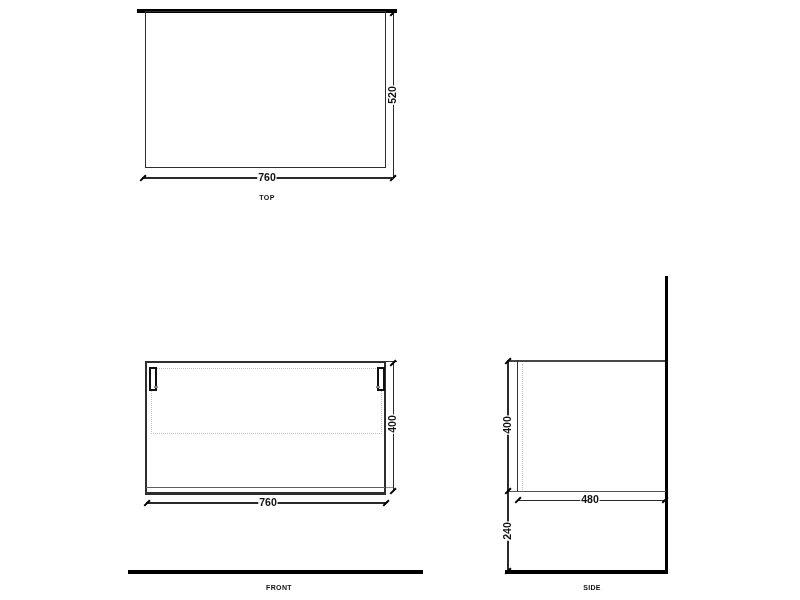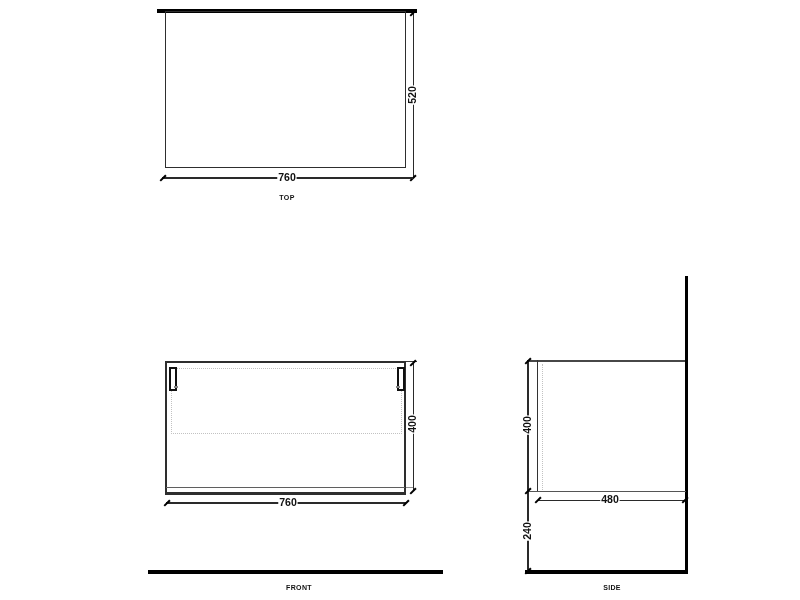--- a/index.html
+++ b/index.html
@@ -5,21 +5,21 @@
   :root{
     --line:#2a2a2a;
     --thick-line:#000000;
     --hidden-line:#c2c2c2;
     --text:#111111;
     --background:#ffffff;
   }
   html,body{margin:0;padding:0;background:var(--background);}
   .canvas{
     position:relative;width:768px;height:600px;background:var(--background);
-    font-family:"Liberation Sans", sans-serif;overflow:hidden;margin-left:20px;
+    font-family:"Liberation Sans", sans-serif;overflow:hidden;
   }
   .abs{position:absolute;}
   .hline{position:absolute;background:var(--line);}
   .vline{position:absolute;background:var(--line);}
   .thick{background:var(--thick-line);}
   .gray{background:#8f8f8f;}
   .outline{position:absolute;border:1.6px solid #2e2e2e;box-sizing:border-box;background:transparent;}
   .dotted-rect{position:absolute;border:1px dotted var(--hidden-line);box-sizing:border-box;}
   .dotted-vline{position:absolute;width:0;border-left:1.2px dotted var(--hidden-line);}
   .tick{position:absolute;width:8px;height:1.8px;background:var(--thick-line);

